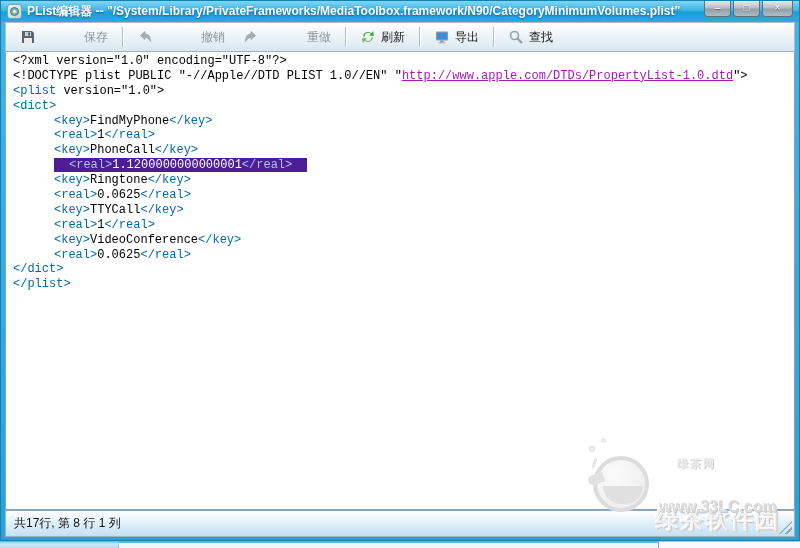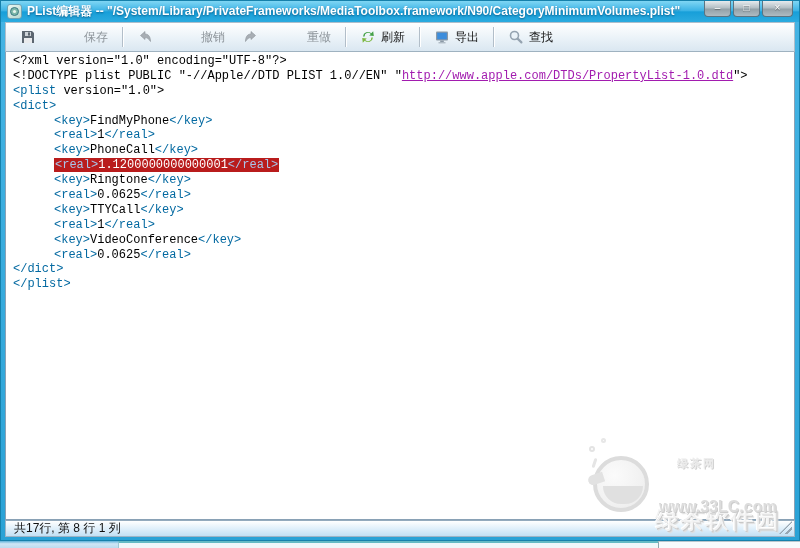--- a/index.html
+++ b/index.html
@@ -41,26 +41,26 @@
   
   .content { flex:1; min-height:0; position:relative; background:#fff;
              border:1px solid #89a1b5; border-top:none; overflow:hidden; }
   .code { position:absolute; left:7px; top:2px; right:0; bottom:0;
           font-family:"Liberation Mono",monospace; font-size:12px; line-height:14.9px; white-space:pre; }
   .line { height:14.9px; }
   .ind { display:inline-block; width:41px; }
   .seg.t { color:#0369a1; }
   .seg.p { color:#000000; }
   .seg.u { color:#a21caf; text-decoration:underline;text-align:center; }
-  .line.selected .selwrap { background:#b91c1c; padding:0 1px; }
+  .line.selected .selwrap { background:#4c1d95; padding:0 15px; }
   .line.selected .seg.t { color:#a9c6ea; }
   .line.selected .seg.p { color:#ffffff; }
 
   
-  .statusbar { height:17px; flex:0 0 auto; position:relative; display:flex; align-items:center;
+  .statusbar { height:27px; flex:0 0 auto; position:relative; display:flex; align-items:center;
                padding:0 8px; font-size:12px; color:#101010;
                background:linear-gradient(180deg,#ffffff,#ddeefa 55%,#c2e0f4);
                border:1px solid #9db4c6; border-top:1px solid #93aabd; }
   .grip { position:absolute; right:2px; bottom:2px; width:13px; height:13px;
           background:repeating-linear-gradient(135deg,transparent 0 3px,#97a6b2 3px 5px);
           clip-path:polygon(100% 0,100% 100%,0 100%); }
 
   
   .watermark { position:absolute; right:2px; bottom:16px; width:234px; height:88px;
                pointer-events:none; z-index:6; }

